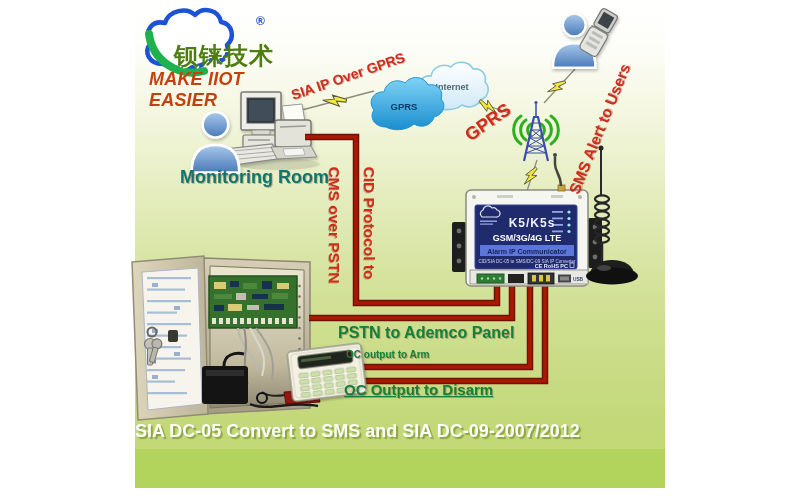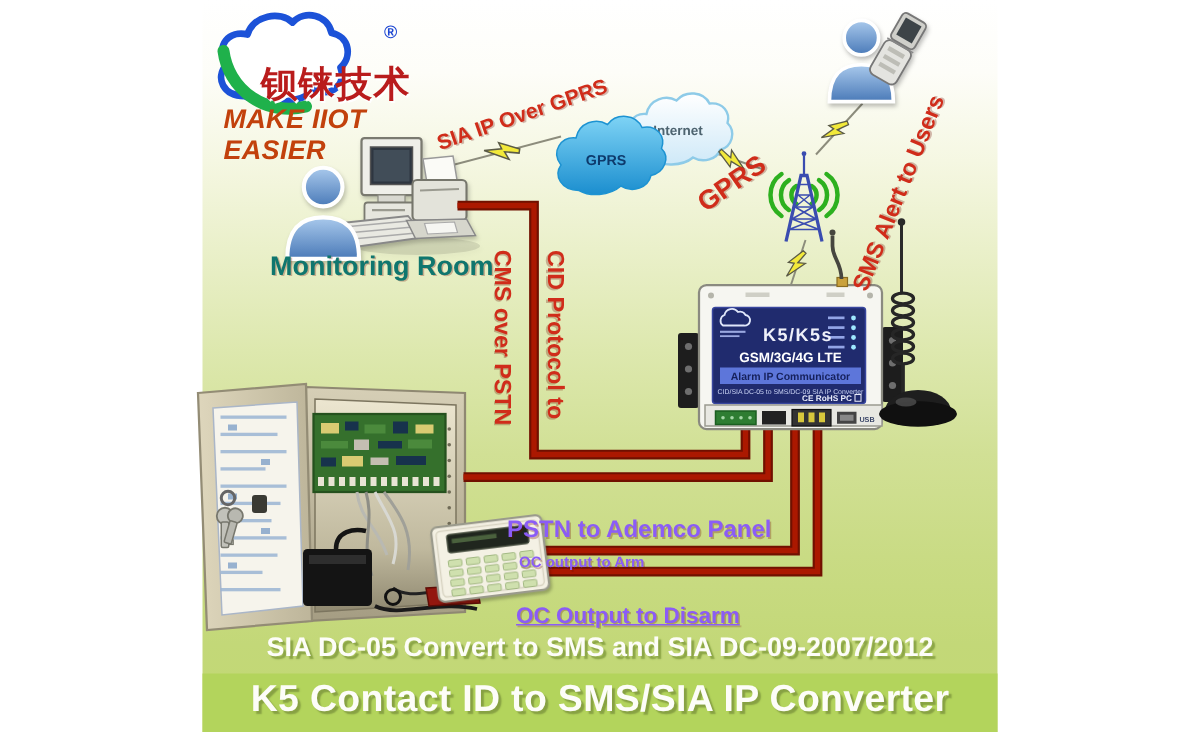--- a/index.html
+++ b/index.html
@@ -5,38 +5,38 @@
   html,body{margin:0;padding:0;background:#fff;}
   #canvas{position:relative;width:800px;height:500px;overflow:hidden;background:#fff;
           font-family:"Liberation Sans",sans-serif;}
   #bg{position:absolute;left:135px;top:0;width:530px;height:488px;
       background:linear-gradient(180deg,#ffffff 0%,#fdfdf8 10%,#f5f7e2 22%,#eaf0ca 34%,
                  #dde8ae 48%,#d1e095 62%,#c9db84 76%,#c3d878 88%,#c1d873 100%);}
   #band{position:absolute;left:135px;top:449px;width:530px;height:39px;background:#b3d45c;}
   svg#art{position:absolute;left:0;top:0;z-index:2;}
   .lbl{position:absolute;z-index:3;color:#d02c1a;font-weight:bold;white-space:nowrap;
        text-shadow:1px 1px 0 rgba(110,10,0,.28);}
-  .deep{color:#8b5cf6;margin-top:21px;}
-  #brand-cn{position:absolute;left:174px;top:40px;width:110px;z-index:3;color:#b91c1c;
+  .deep{color:#15803d;}
+  #brand-cn{position:absolute;left:174px;top:40px;width:110px;z-index:3;color:#4d7c0f;
             font-size:24px;font-weight:bold;letter-spacing:1px;
             text-shadow:1px 1px 0 #ffffff;}
   #brand-r{position:absolute;left:256px;top:14px;z-index:3;color:#1b45d2;font-size:12px;font-weight:bold;}
   #tagline{position:absolute;left:149px;top:69px;width:124px;z-index:3;color:#c2410c;
            font-size:18px;font-weight:bold;font-style:italic;letter-spacing:.2px;}
   #lbl-sia{left:283px;top:68px;width:130px;font-size:14px;transform:rotate(-19deg);text-align:center;}
   #lbl-gprs-red{left:462px;top:112px;width:52px;font-size:18px;transform:rotate(-35deg);text-align:center;}
   #lbl-sms{left:520px;top:120px;width:160px;font-size:15.5px;transform:rotate(-68deg);text-align:center;}
   #lbl-cms{left:269px;top:216px;width:130px;font-size:15.5px;transform:rotate(90deg);text-align:center;}
   #lbl-cid{left:301px;top:214px;width:136px;font-size:15.5px;transform:rotate(90deg);text-align:center;}
   #lbl-room{left:180px;top:167px;width:140px;font-size:18px;color:#0f766e;}
   #lbl-pstn{left:338px;top:324px;font-size:16px;}
   #lbl-arm{left:346px;top:349px;font-size:10px;}
   #lbl-disarm{left:344px;top:381px;font-size:15px;text-decoration:underline;}
   #footer-subtitle{position:absolute;left:135px;top:421px;width:530px;z-index:3;color:#fdfdf8;
-       font-size:18px;font-weight:bold;text-align:center;
+       font-size:18px;font-weight:bold;text-align:left;
        text-shadow:2px 2px 1px #8ba546;}
   #footer-title{position:absolute;left:135px;top:452px;width:530px;z-index:3;color:#fdfdf8;
        font-size:25px;font-weight:bold;text-align:center;letter-spacing:.2px;
        text-shadow:2px 2px 1px #87a143;}
 </style>
 </head>
 <body>
 
 <div id="canvas">
   <div id="bg"></div>
@@ -379,14 +379,13 @@
   <div id="lbl-gprs-red" class="lbl">GPRS</div>
   <div id="lbl-sms" class="lbl">SMS Alert to Users</div>
   <div id="lbl-cms" class="lbl">CMS over PSTN</div>
   <div id="lbl-cid" class="lbl">CID Protocol to</div>
   <div id="lbl-room" class="lbl">Monitoring Room</div>
   <div id="lbl-pstn" class="lbl deep">PSTN to Ademco Panel</div>
   <div id="lbl-arm" class="lbl deep">OC output to Arm</div>
   <div id="lbl-disarm" class="lbl deep">OC Output to Disarm</div>
 
   <div id="footer-subtitle">SIA DC-05 Convert to SMS and SIA DC-09-2007/2012</div>
-  <div id="footer-title">K5 Contact ID to SMS/SIA IP Converter</div>
 </div>
 
 </body></html>

